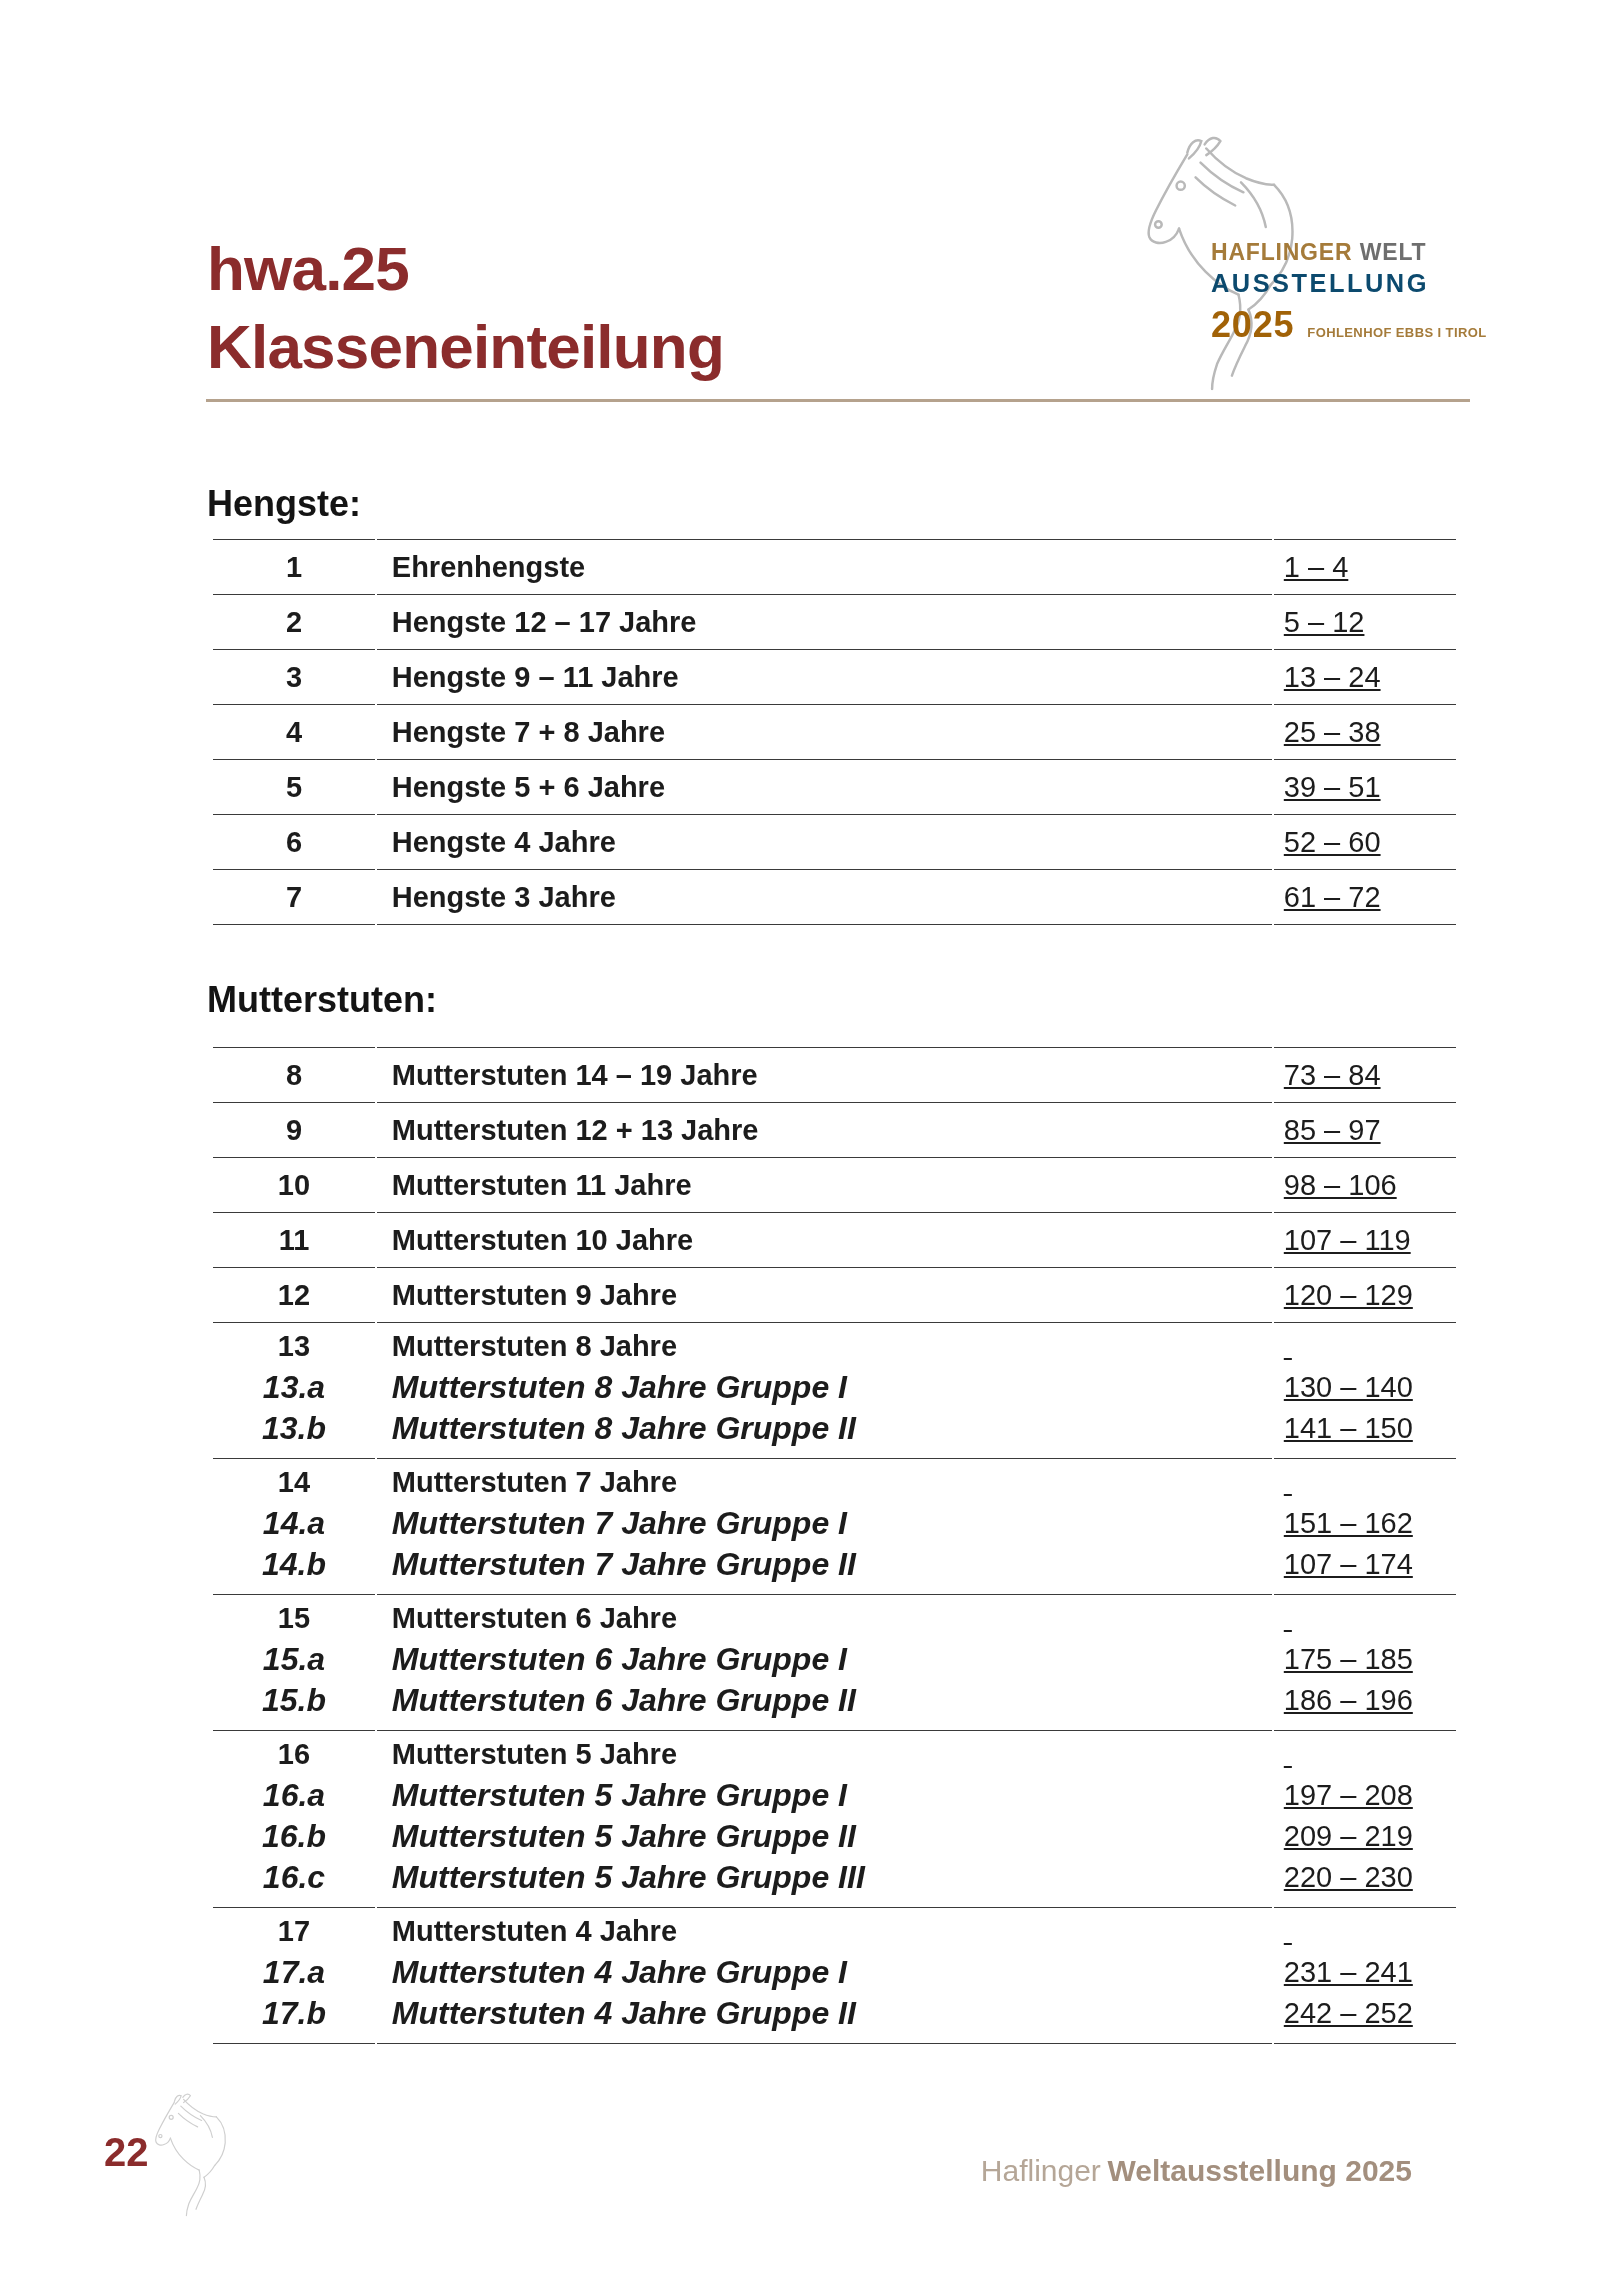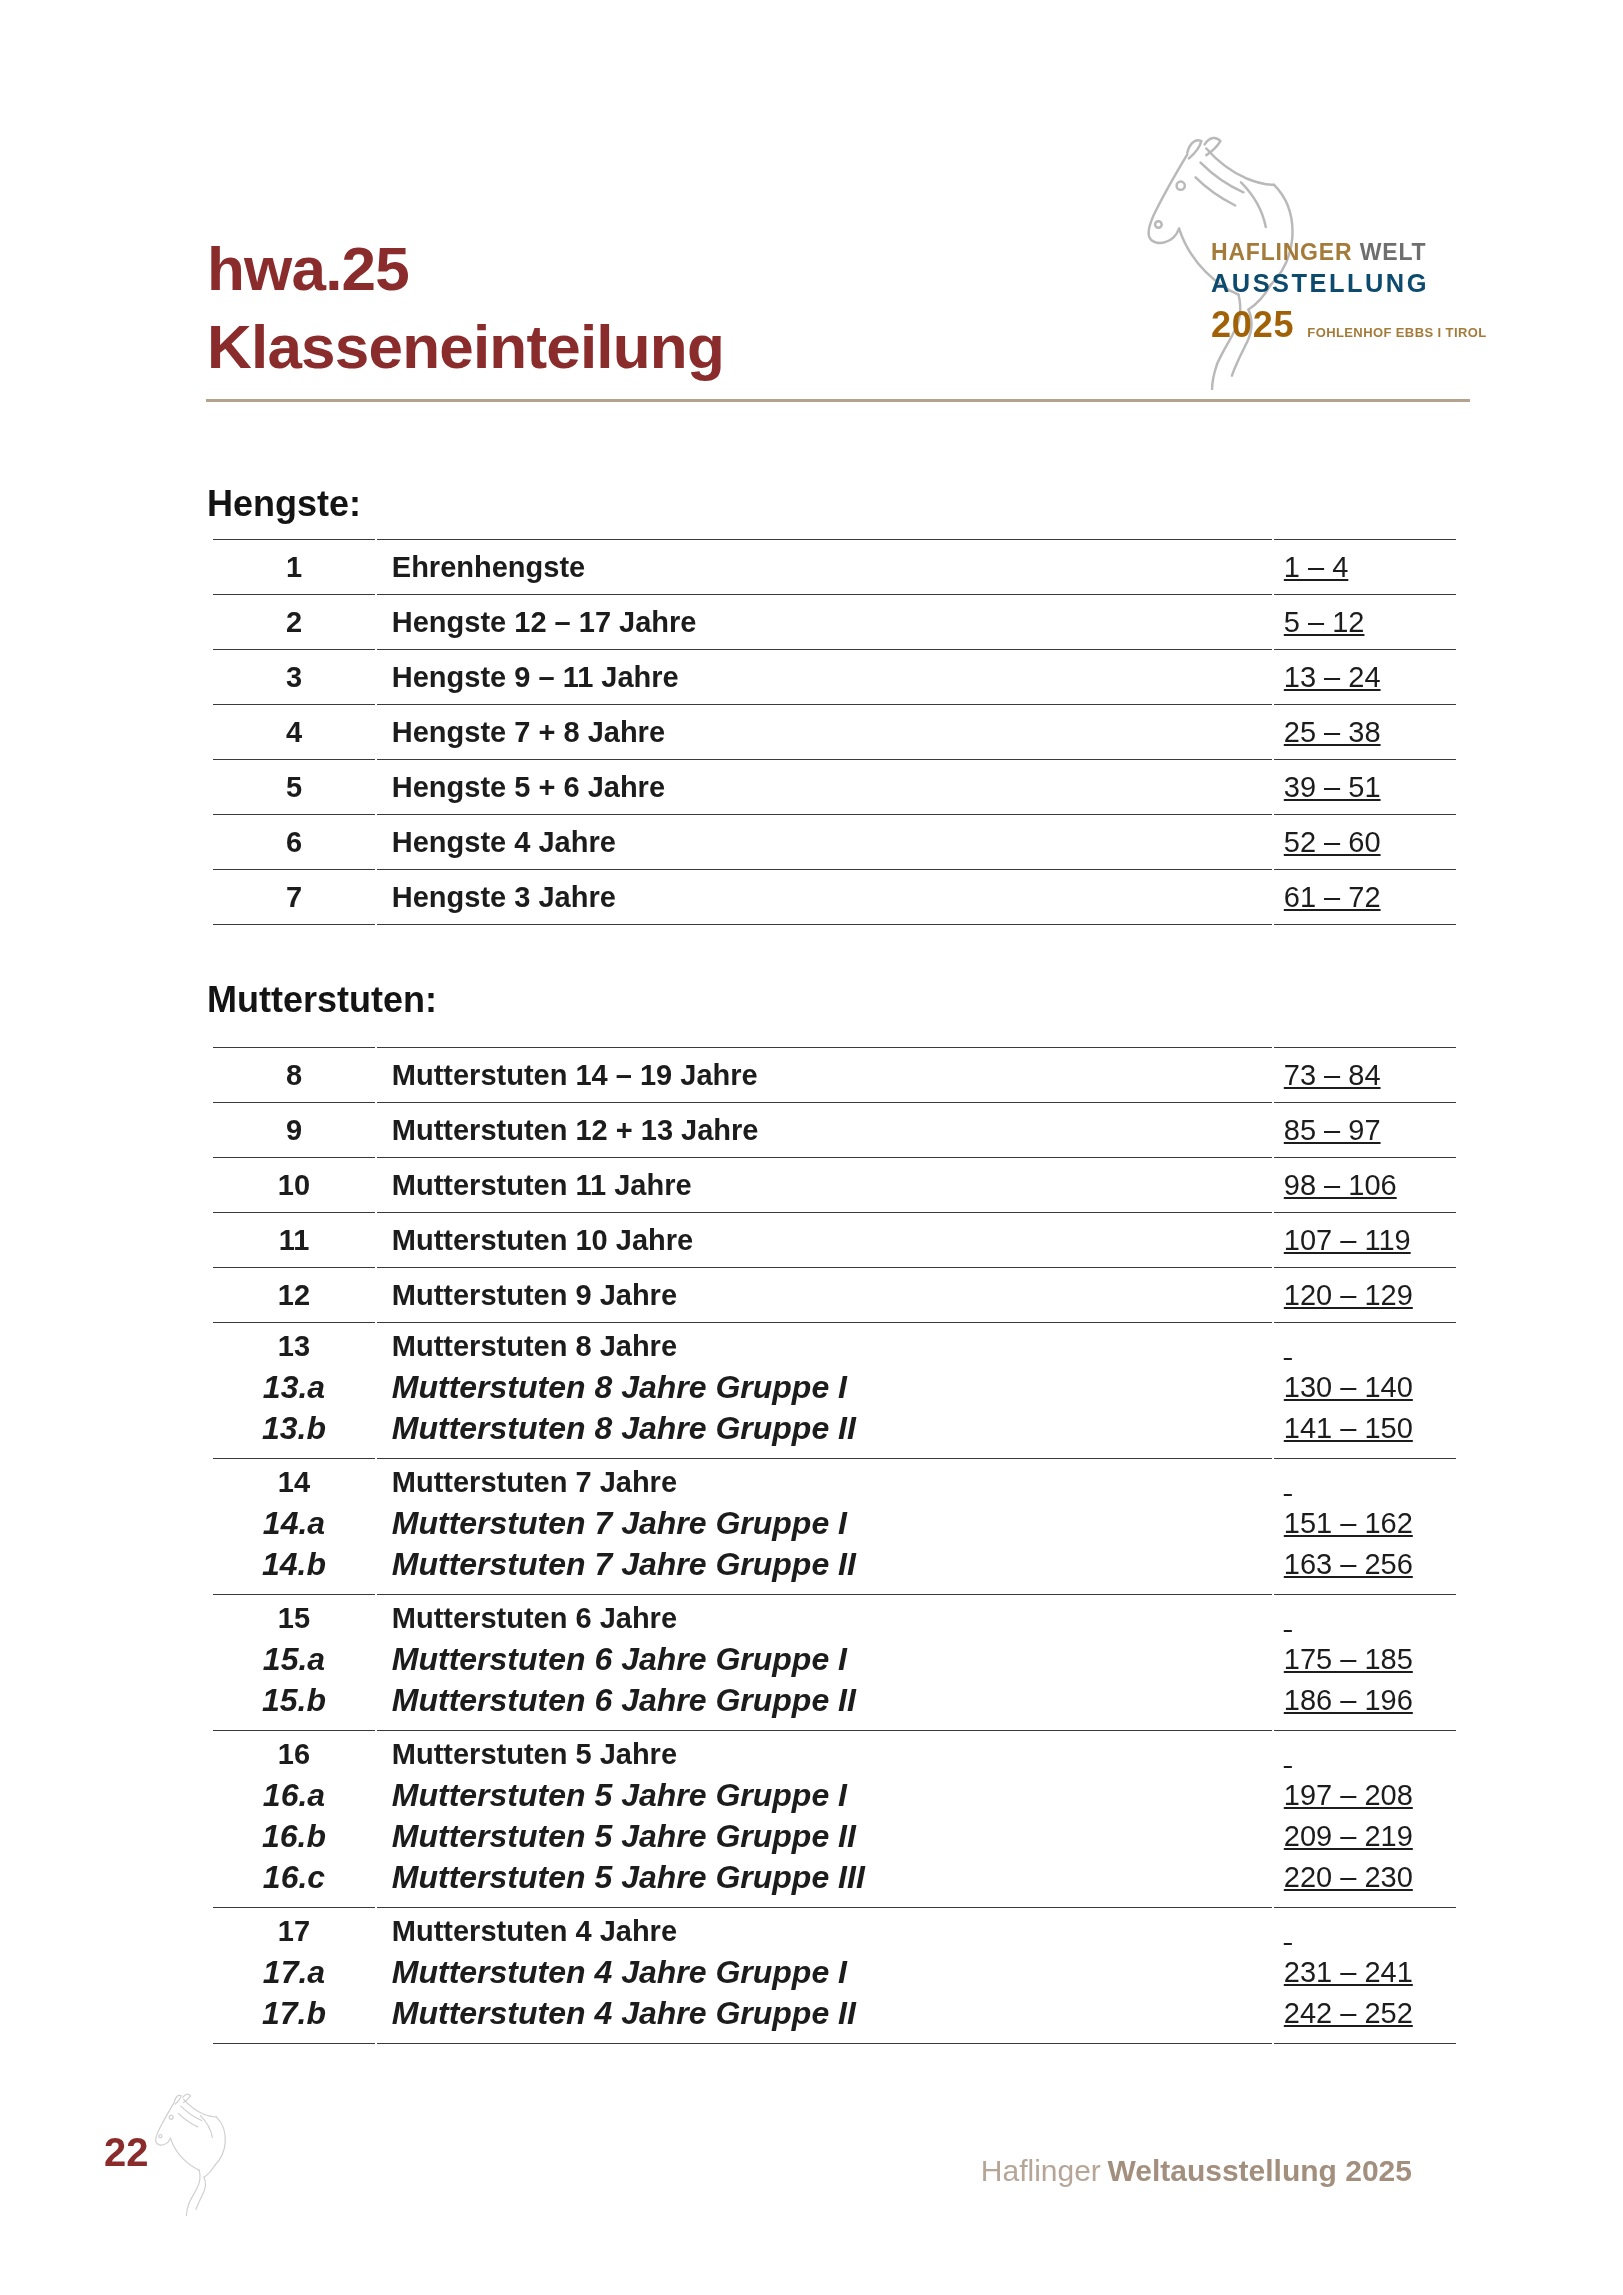--- a/index.html
+++ b/index.html
@@ -245,21 +245,21 @@
               <div class="bl bl-sub">14.b</div>
             </td>
             <td class="cell-name">
               <div class="bl bl-main">Mutterstuten 7 Jahre</div>
               <div class="bl bl-sub">Mutterstuten 7 Jahre Gruppe I</div>
               <div class="bl bl-sub">Mutterstuten 7 Jahre Gruppe II</div>
             </td>
             <td class="cell-range">
               <div class="bl">&nbsp;</div>
               <div class="bl">151 – 162</div>
-              <div class="bl">163 – 256</div>
+              <div class="bl">107 – 174</div>
             </td>
           </tr>
           <tr class="row-block">
             <td class="cell-no">
               <div class="bl bl-main">15</div>
               <div class="bl bl-sub">15.a</div>
               <div class="bl bl-sub">15.b</div>
             </td>
             <td class="cell-name">
               <div class="bl bl-main">Mutterstuten 6 Jahre</div>

